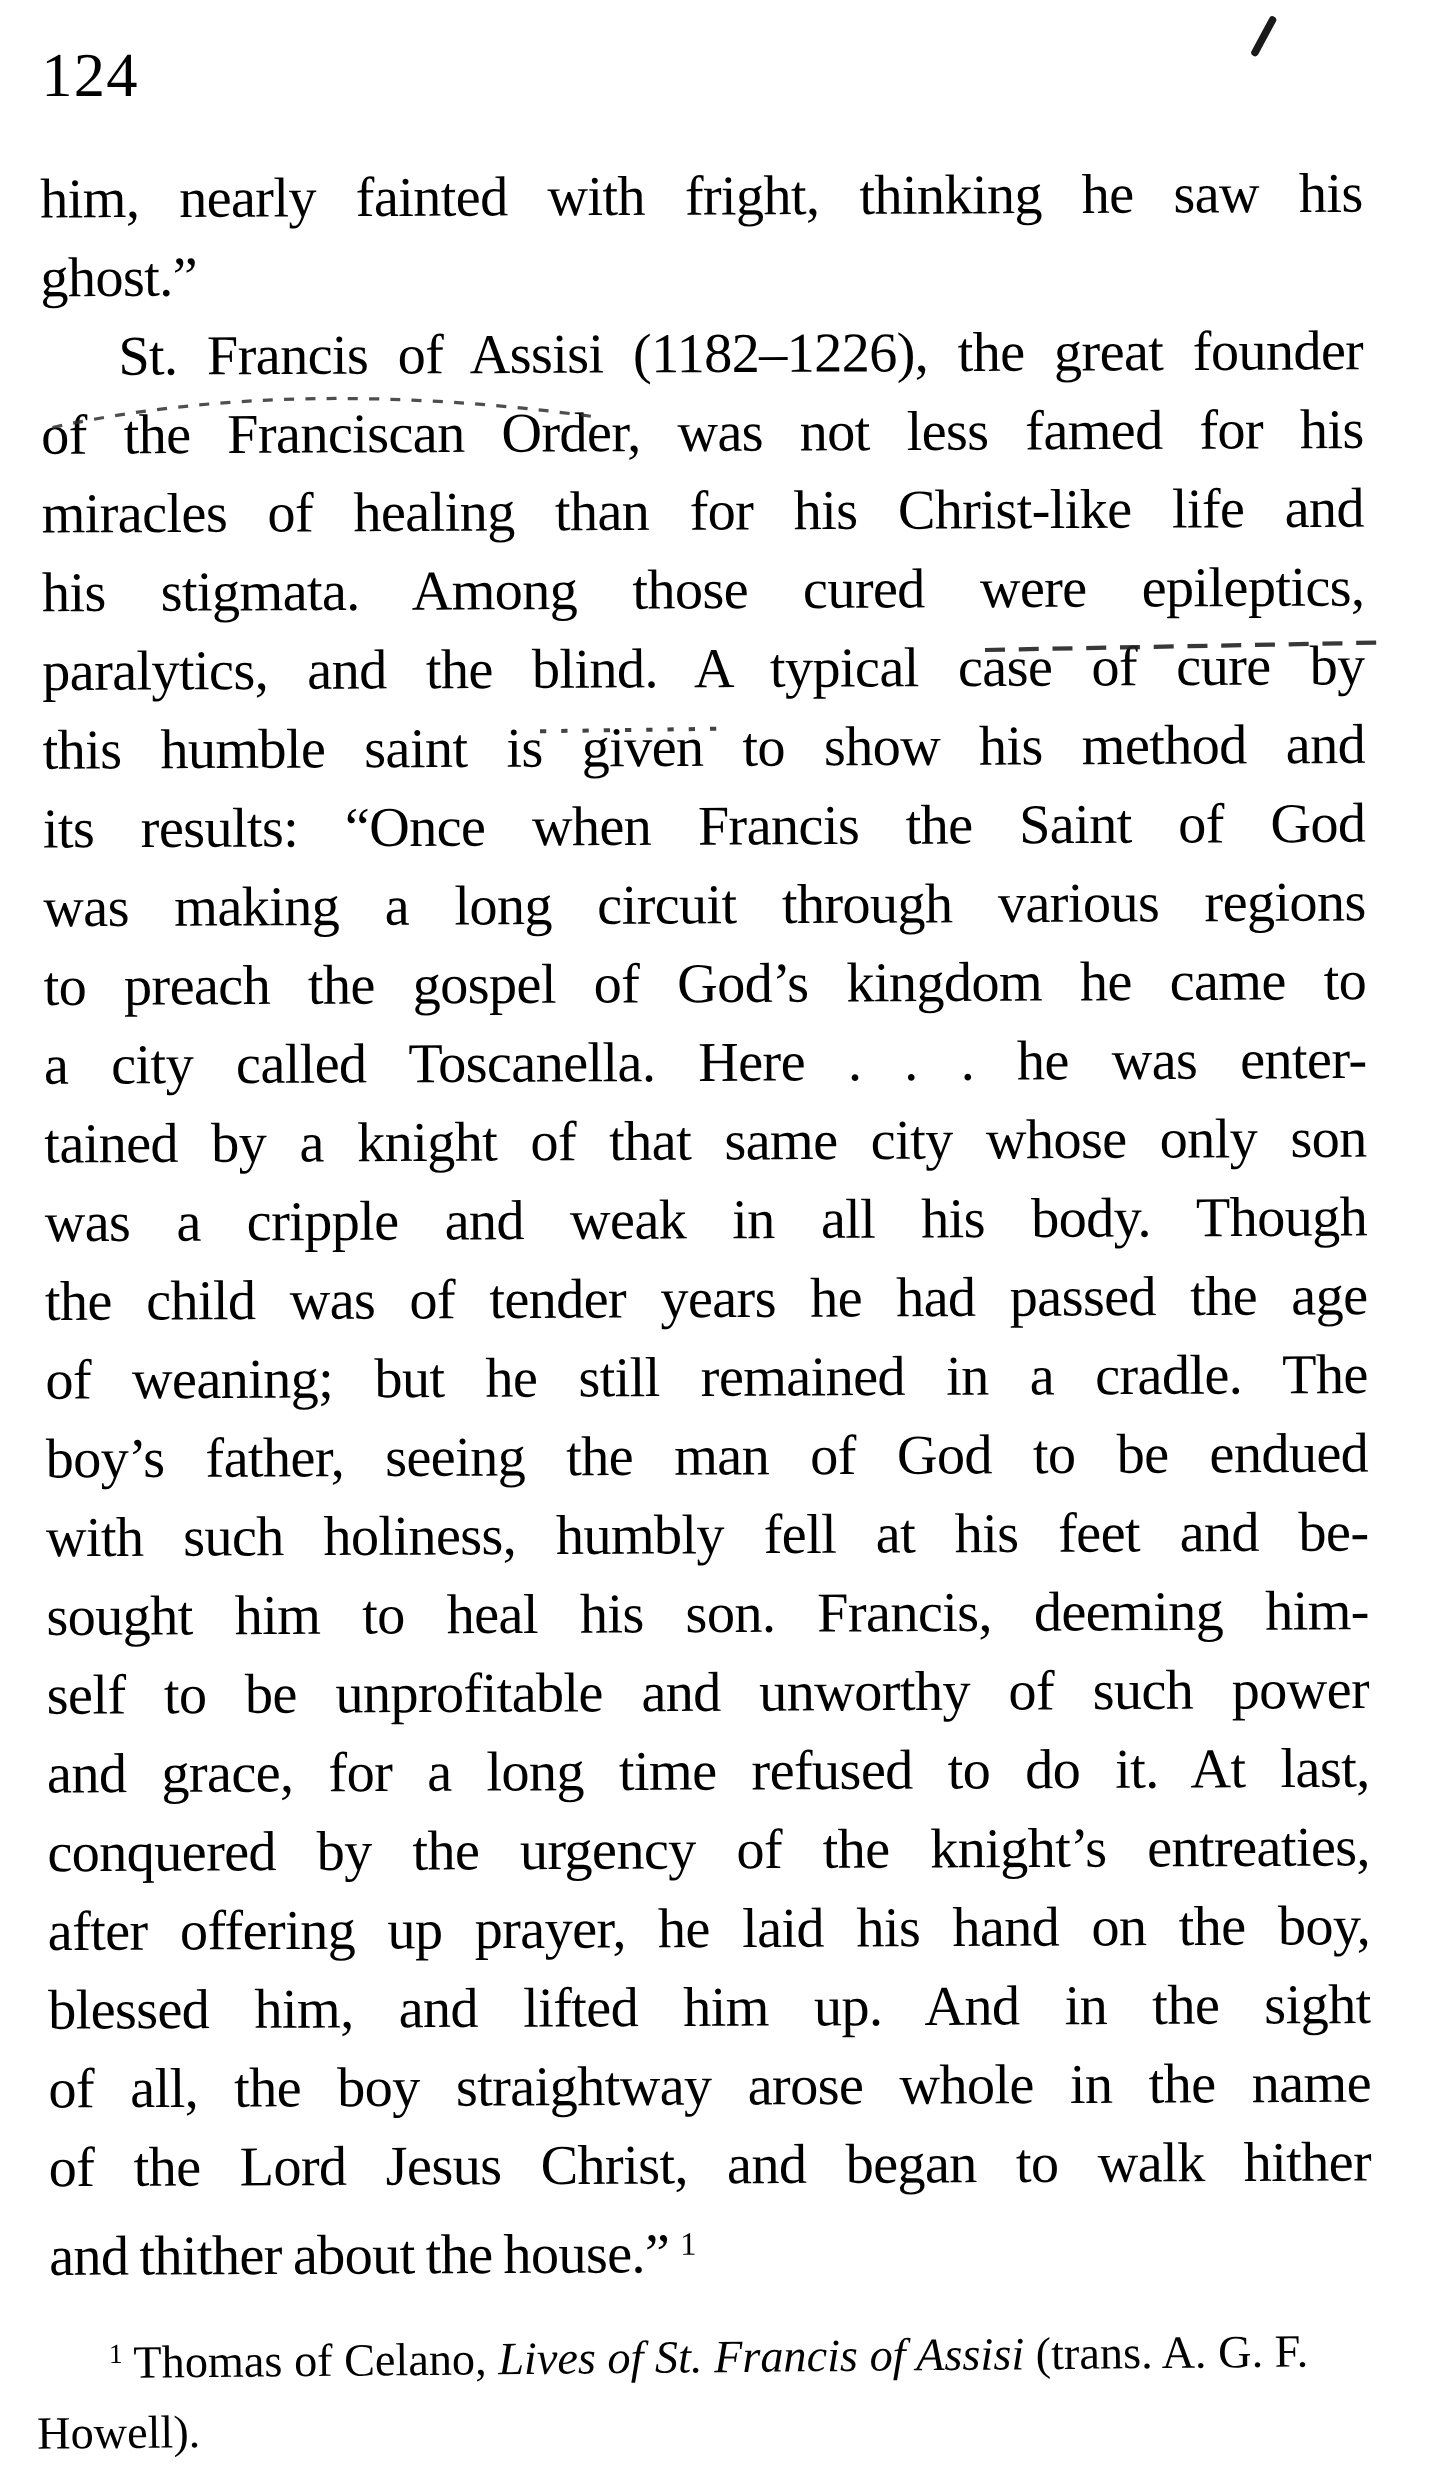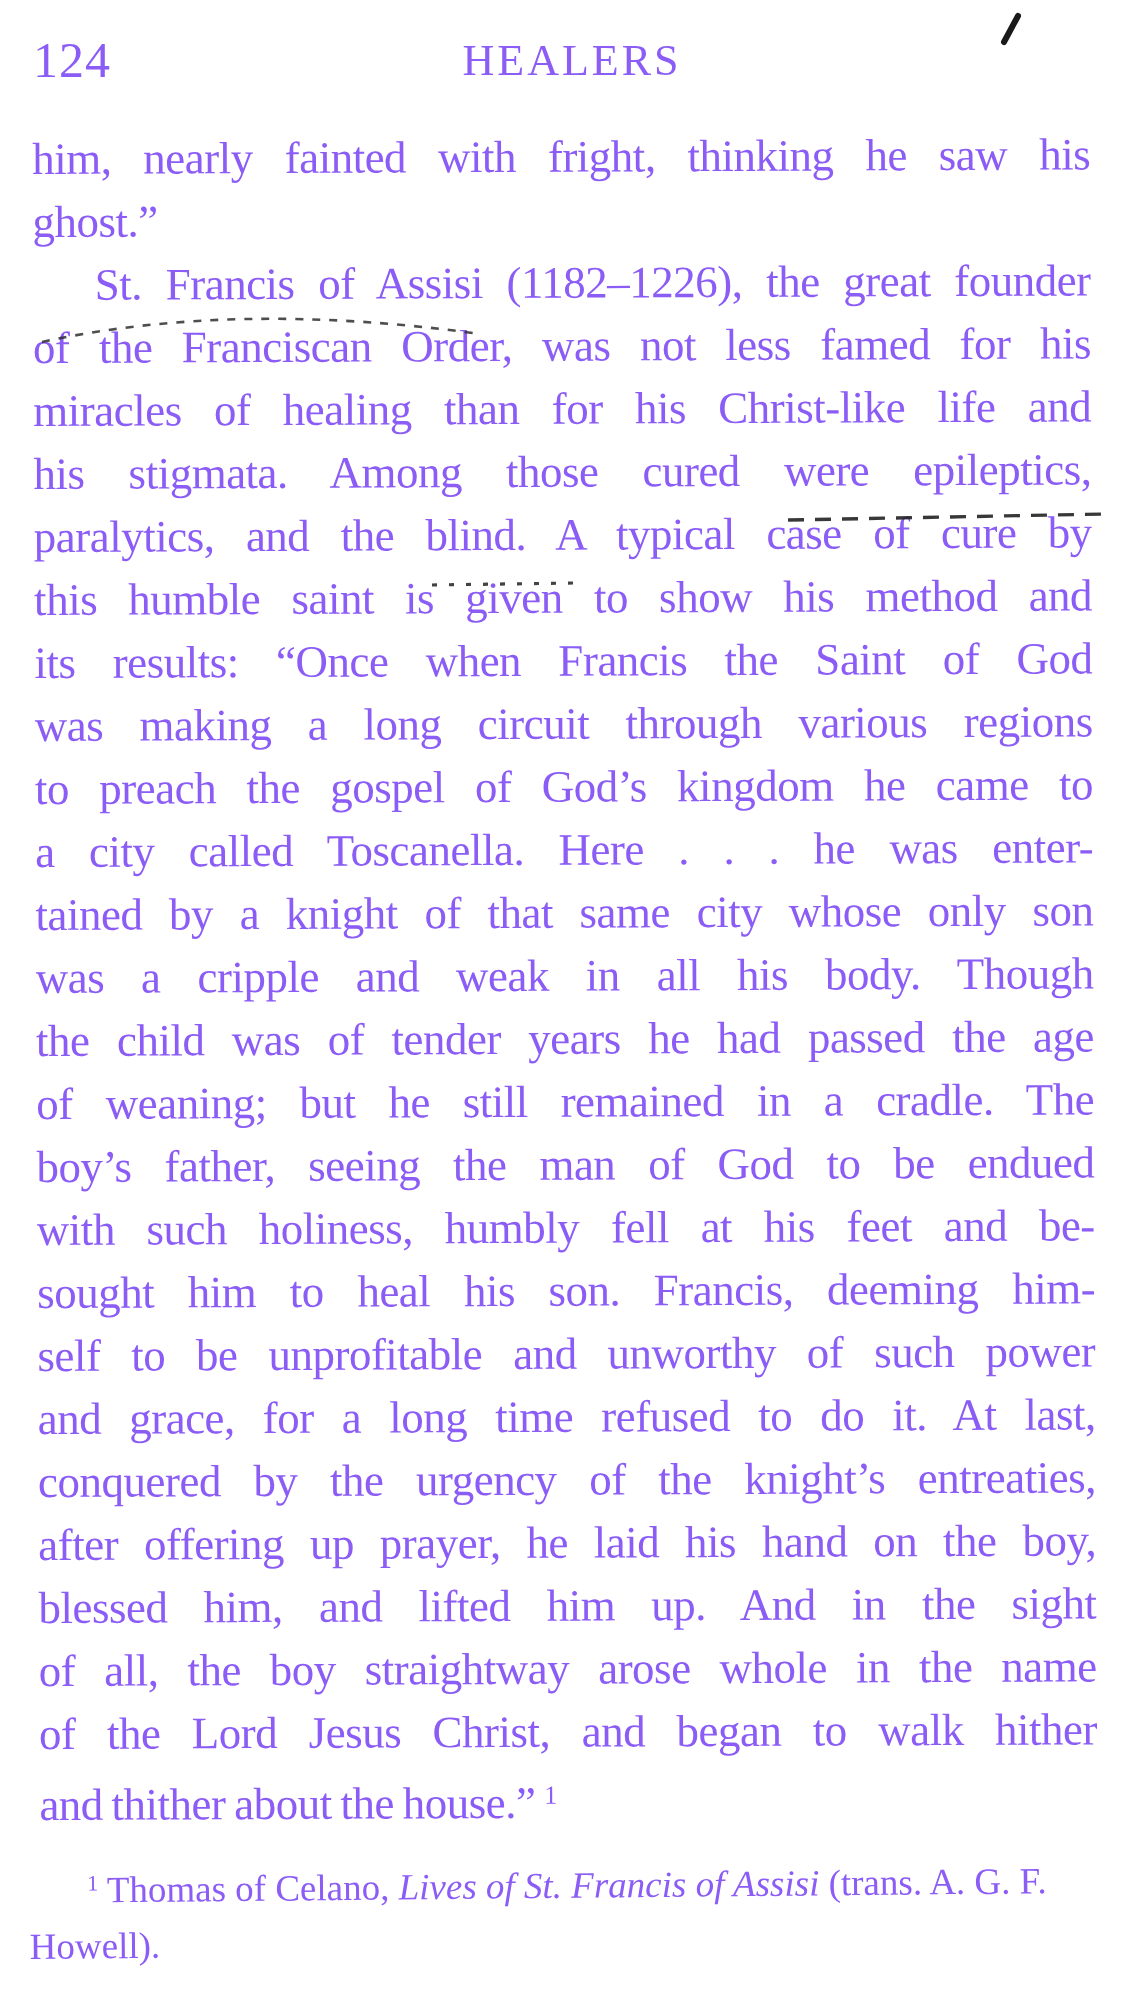--- a/index.html
+++ b/index.html
@@ -1,21 +1,21 @@
 <!DOCTYPE html>
 <html><head>
 <meta charset="utf-8">
 <style>
   html,body{margin:0;padding:0;background:#e8e8e4;}
   .page{
     position:relative;
     width:1144px;height:1992px;
     margin:0 auto;
     background:#ffffff;
-    color:#8b5cf6;
+    color:#000000;
     font-family:"Liberation Serif","DejaVu Serif",serif;
     overflow:hidden;
   }
   
   .runhead{position:absolute;top:34px;left:0;width:100%;height:56px;}
   .folio{
     position:absolute;left:33px;top:0;
     font-size:50px;line-height:52px;letter-spacing:1px;
   }
   .head-title{
@@ -52,21 +52,20 @@
     pointer-events:none;
   }
 </style>
 </head>
 <body>
 
 <div class="page">
 
   <div class="runhead">
     <div class="folio">124</div>
-    <div class="head-title">HEALERS</div>
   </div>
 
   <div class="body-block">
     <div class="ln jst">him, nearly fainted with fright, thinking he saw his</div>
     <div class="ln endln">ghost.”</div>
     <div class="ln jst indent">St. Francis of Assisi (1182–1226), the great founder</div>
     <div class="ln jst">of the Franciscan Order, was not less famed for his</div>
     <div class="ln jst">miracles of healing than for his Christ-like life and</div>
     <div class="ln jst">his stigmata. Among those cured were epileptics,</div>
     <div class="ln jst">paralytics, and the blind. A typical case of cure by</div>

